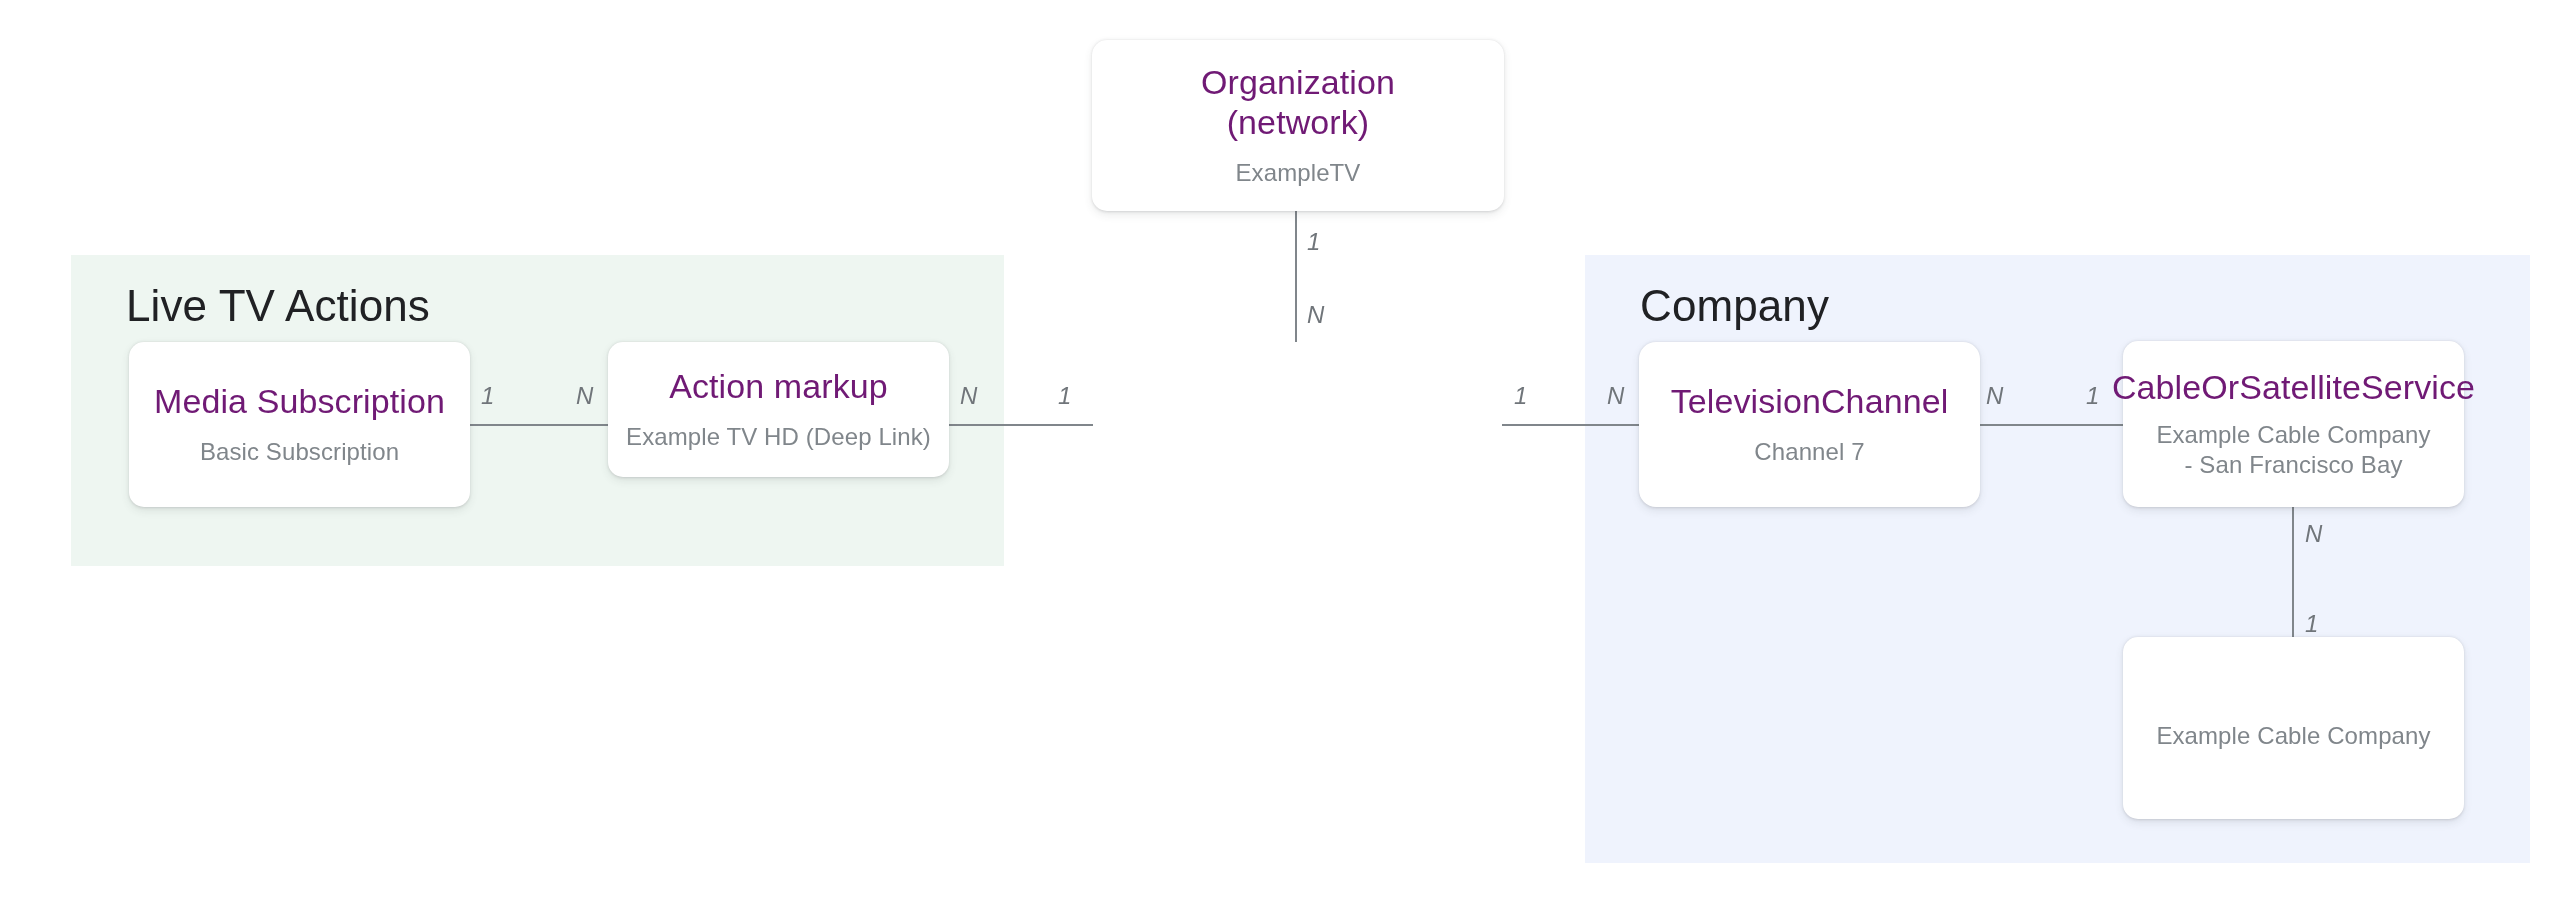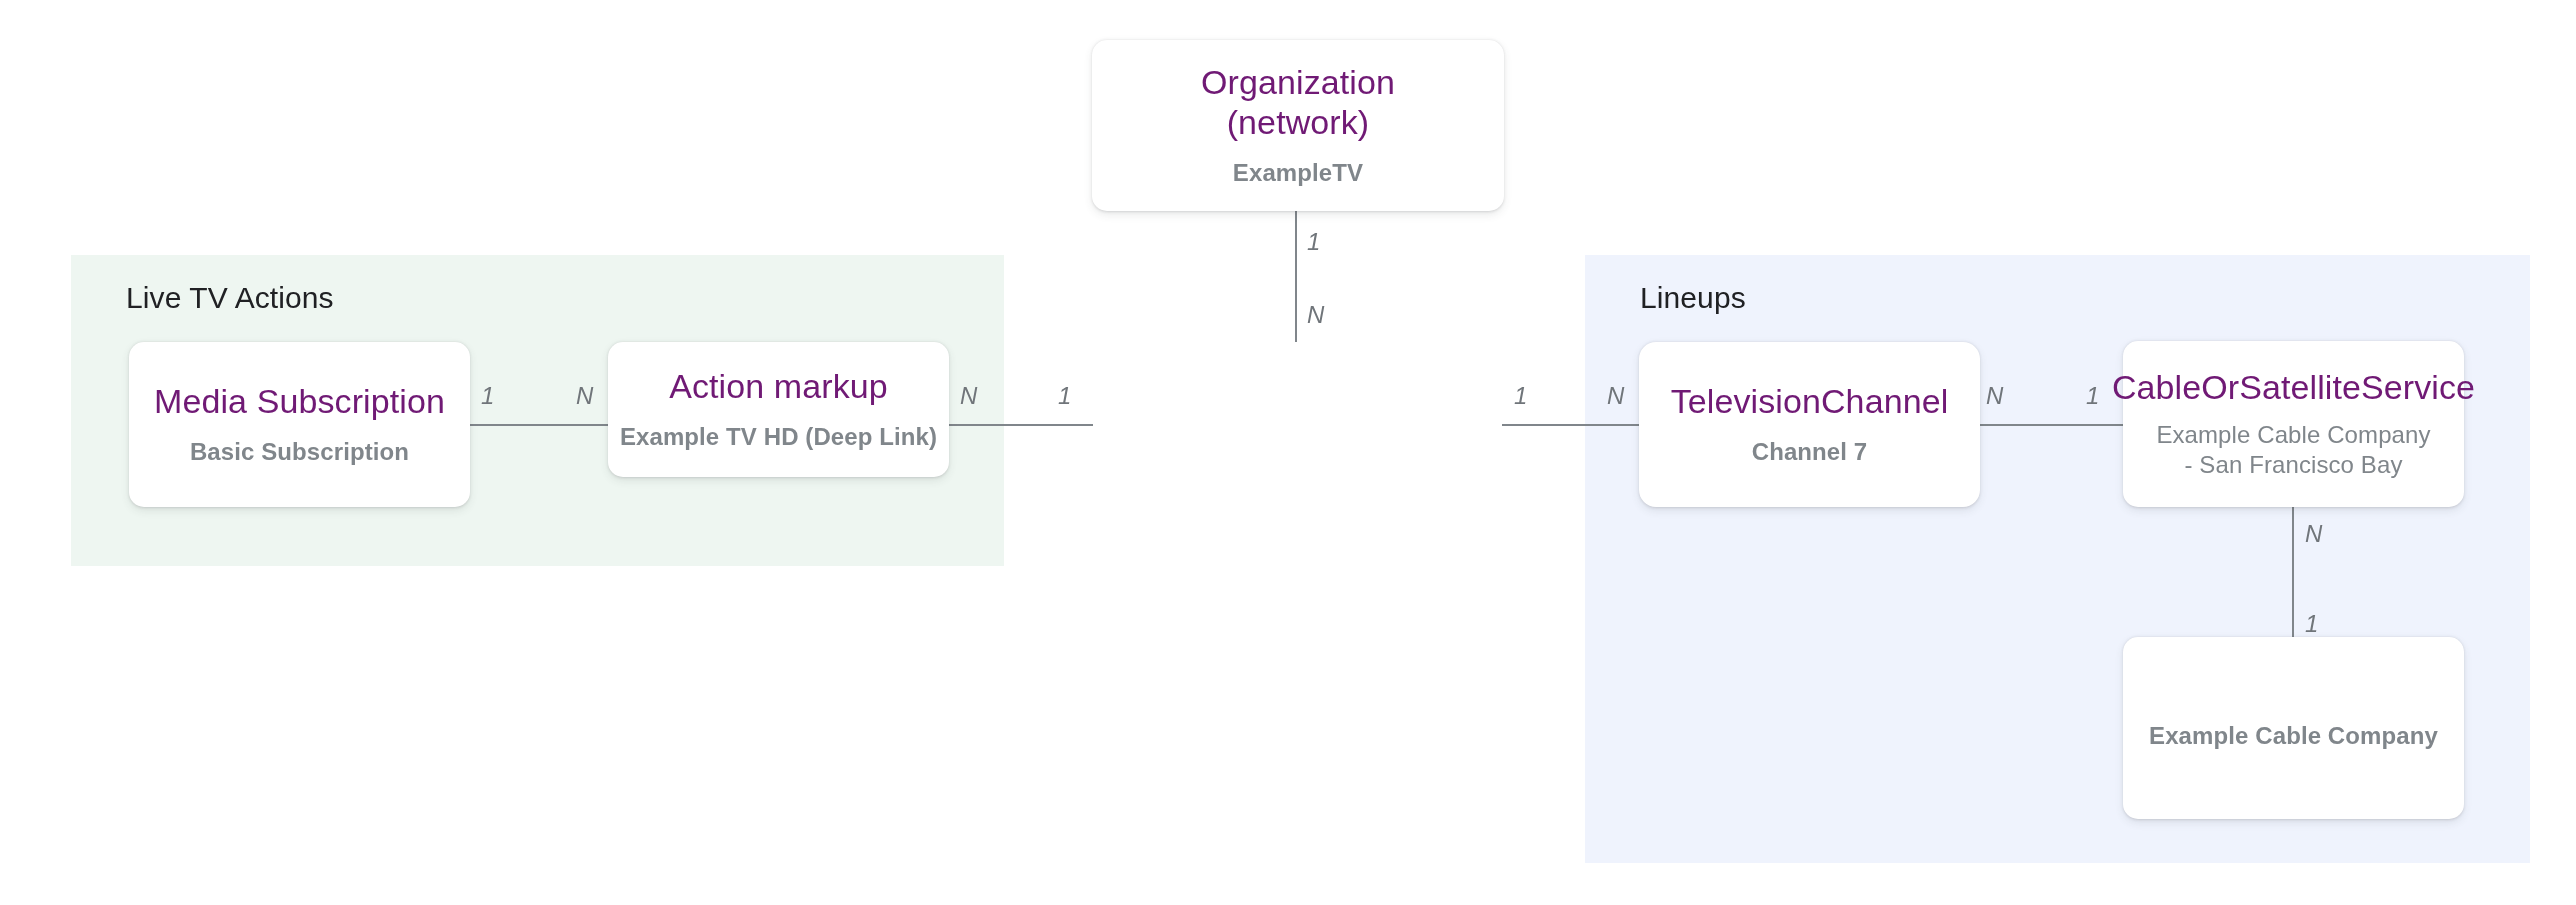--- a/index.html
+++ b/index.html
@@ -19,21 +19,21 @@
     background: #ffffff;
   }
 
   
   .group {
     position: absolute;
     box-sizing: border-box;
   }
   .group-title {
     position: absolute;
-    font-size: 30px;
+    font-size: 44px;
     color: #202124;
     letter-spacing: 0.1px;
     white-space: nowrap;
   }
 
   
   .conn-h {
     position: absolute;
     height: 1.8px;
     background: #80868b;
@@ -73,37 +73,37 @@
     white-space: nowrap;
     letter-spacing: 0.1px;
   }
   .node-sub {
     margin-top: 16px;
     font-size: 24px;
     color: #80868b;
     line-height: 1.25;
     letter-spacing: 0.1px;
   }
-  .node-sub.nowrap { white-space: nowrap; font-weight: bold; }
+  .node-sub.nowrap { white-space: nowrap; }
 </style>
 </head>
 <body>
 
 <div id="canvas">
 
   <div class="group" style="left:71px; top:255px; width:933px; height:311px; background:#eef6f1;">
     
   </div>
 
   <div class="group" style="left:1585px; top:255px; width:945px; height:608px; background:#eff3fd;">
     
   </div>
 
   <div class="group-title" style="left:126px; top:281px;">Live TV Actions</div>
-  <div class="group-title" style="left:1640px; top:281px;">Lineups</div>
+  <div class="group-title" style="left:1640px; top:281px;">Company</div>
 
   <div class="conn-v" style="left:1295px; top:211px; height:131px;"></div>
   <div class="card-lbl" style="left:1307px; top:228px;">1</div>
   <div class="card-lbl" style="left:1307px; top:301px;">N</div>
 
   <div class="conn-h" style="left:467px; top:424px; width:142px;"></div>
   <div class="card-lbl" style="left:481px; top:382px;">1</div>
   <div class="card-lbl" style="left:576px; top:382px;">N</div>
 
   <div class="conn-h" style="left:947px; top:424px; width:146px;"></div>

